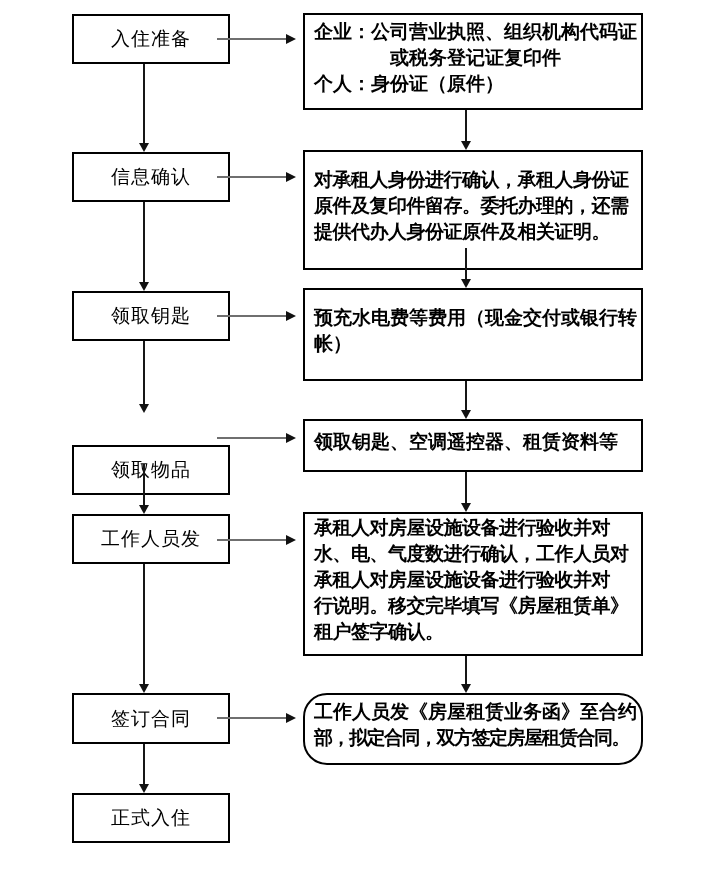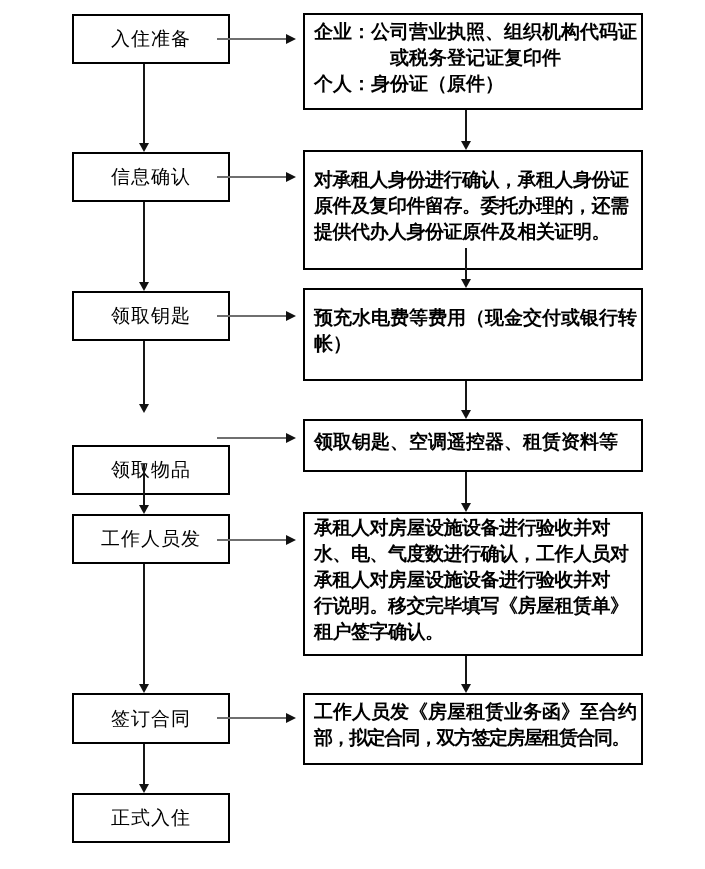--- a/index.html
+++ b/index.html
@@ -21,21 +21,21 @@
   
   .rbox{position:absolute;left:303px;width:340px;border:2px solid #000;box-sizing:border-box;
         background:#fff;display:flex;flex-direction:column;justify-content:center;
         padding:2px 4px 10px 9px;font-size:19px;font-weight:bold;}
   .rbox .line{line-height:26px;white-space:nowrap;}
   #rbox-0{top:13px;height:97px;}
   #rbox-1{top:150px;height:120px;}
   #rbox-2{top:288px;height:93px;}
   #rbox-3{top:419px;height:53px;}
   #rbox-4{top:512px;height:144px;}
-  #rbox-5{top:693px;height:72px;}
+  #rbox-5{top:693px;height:72px;border-radius:24px;}
   #rbox-0 .line:nth-child(2){text-align:center;}
   #rbox-1 .line, #rbox-4 .line{letter-spacing:-0.5px;}
   #rbox-5 .line:nth-child(2){letter-spacing:-1.5px;}
 
   
   .va{position:absolute;width:2px;background:#161616;}
   .va::after{content:"";position:absolute;left:50%;bottom:-9px;transform:translateX(-50%);
              border:5px solid transparent;border-bottom:none;border-top:9px solid #111;}
   
   #va-l0{left:143px;top:64px;height:79px;}

